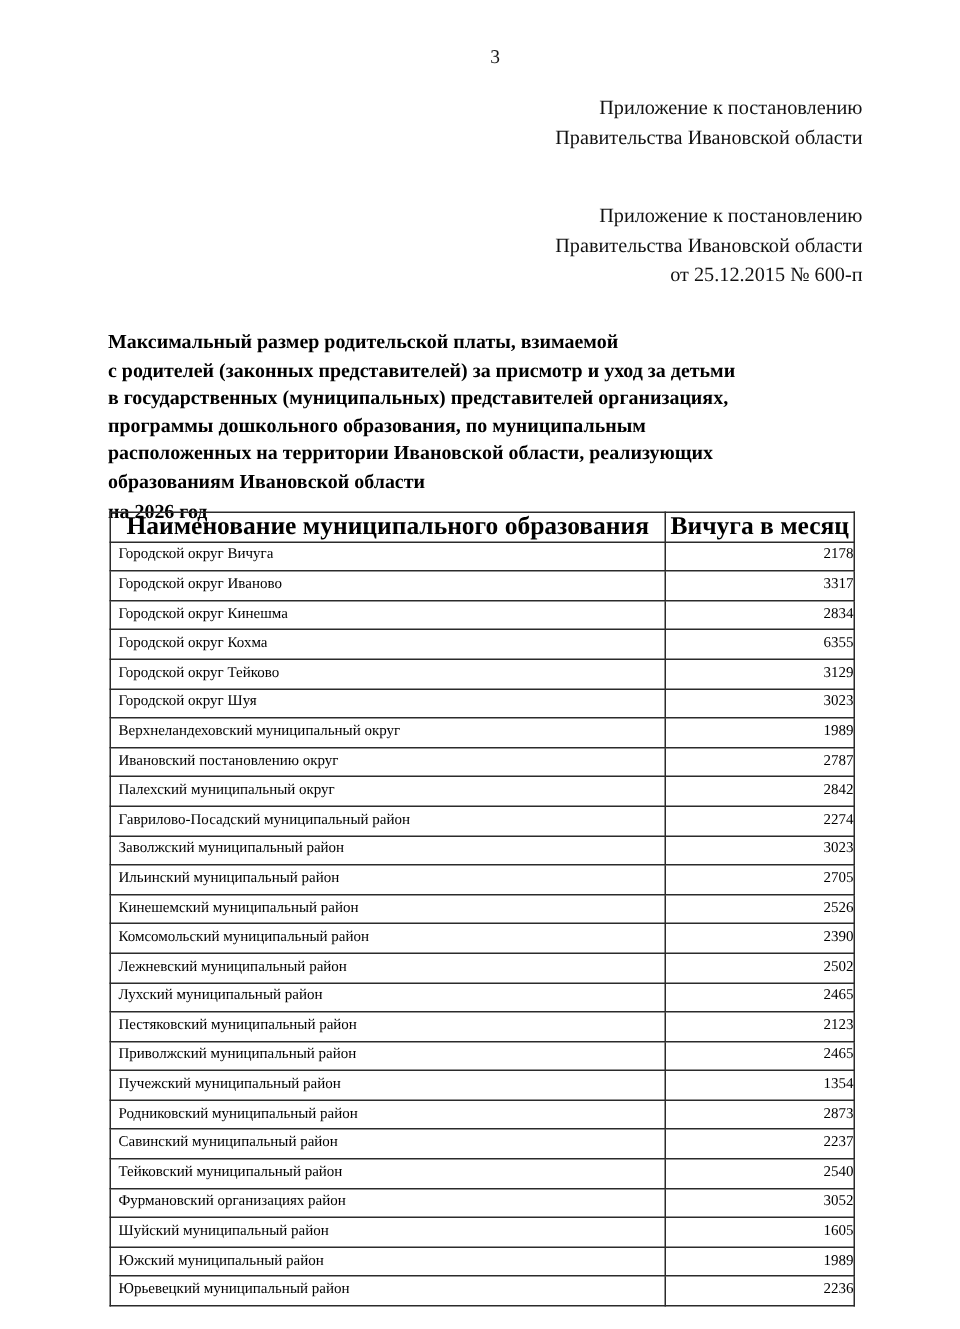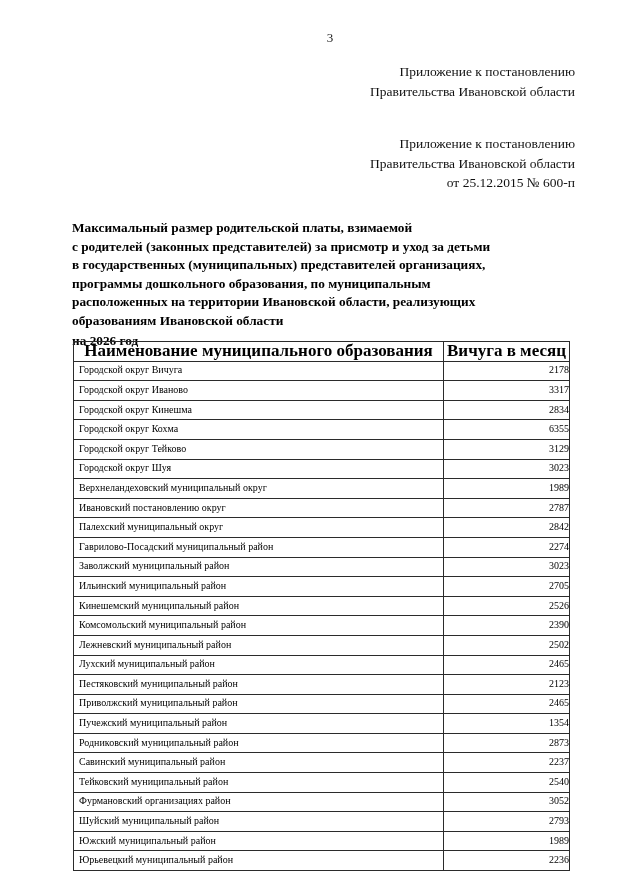--- a/index.html
+++ b/index.html
@@ -231,21 +231,21 @@
           <tr>
             <td class="name-cell">Тейковский муниципальный район</td>
             <td class="value-cell">2540</td>
           </tr>
           <tr>
             <td class="name-cell">Фурмановский организациях район</td>
             <td class="value-cell">3052</td>
           </tr>
           <tr>
             <td class="name-cell">Шуйский муниципальный район</td>
-            <td class="value-cell">2793</td>
+            <td class="value-cell">1605</td>
           </tr>
           <tr>
             <td class="name-cell">Южский муниципальный район</td>
             <td class="value-cell">1989</td>
           </tr>
           <tr>
             <td class="name-cell">Юрьевецкий муниципальный район</td>
             <td class="value-cell">2236</td>
           </tr>
         </tbody>

